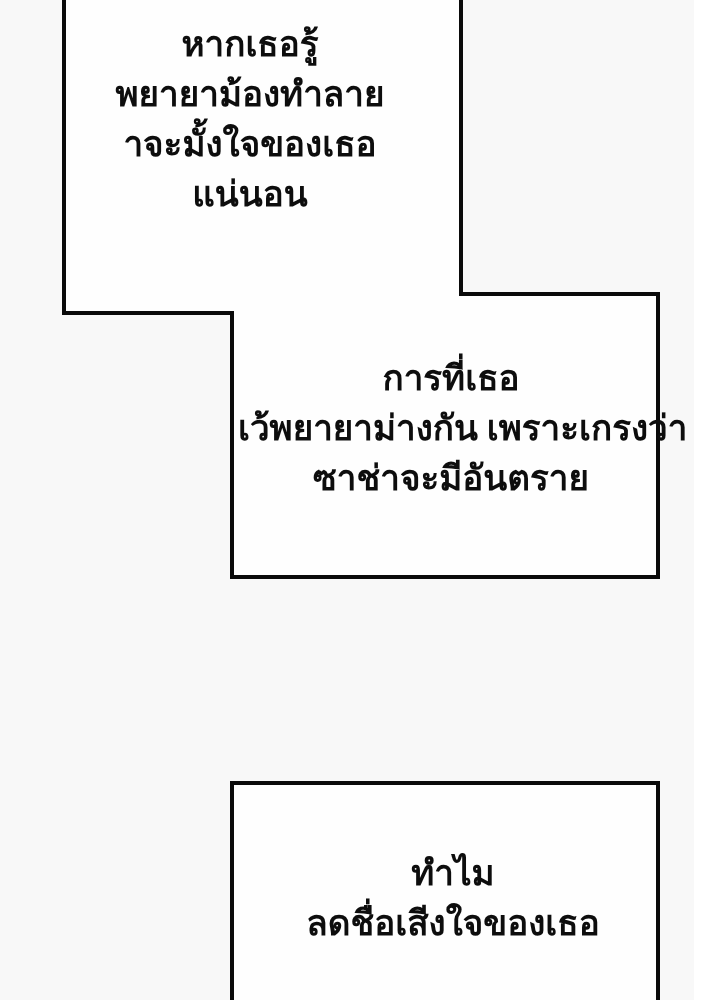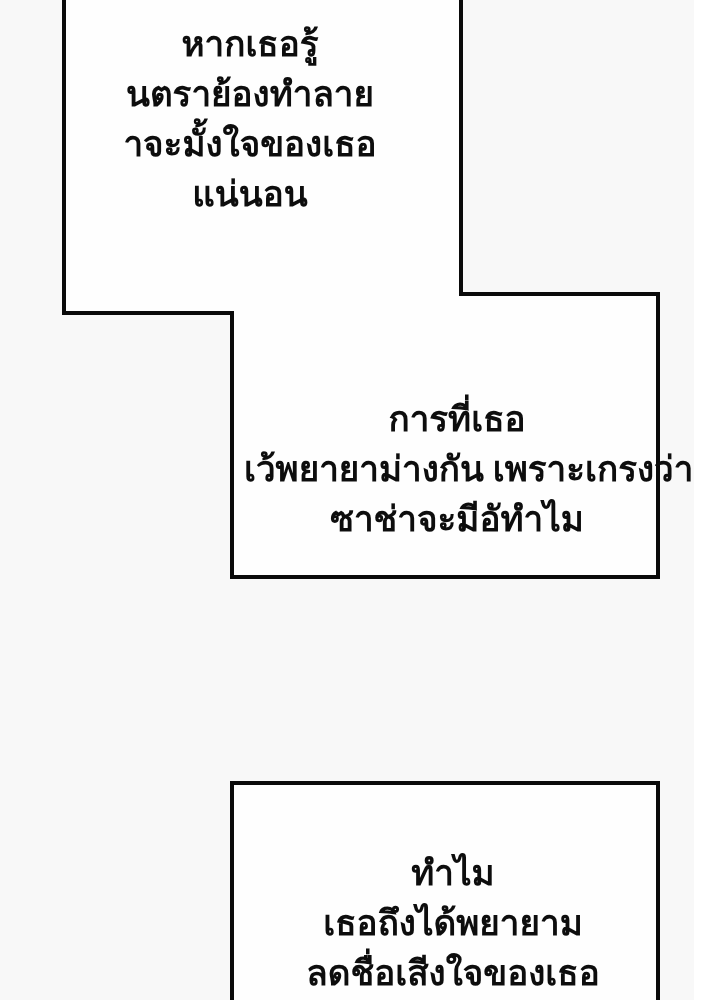--- a/index.html
+++ b/index.html
@@ -36,47 +36,46 @@
     font-weight: bold;
     font-size: 35px;
     line-height: 50px;
     letter-spacing: 0px;
     white-space: nowrap;
   }
   .dialogue .line {
     display: block;
   }
   .dialogue-1 { left: 40px;  top: 20px;  width: 420px; }
-  .dialogue-2 { left: 244px; top: 354px; width: 426px; margin-top: 41px; }
+  .dialogue-2 { left: 238px; top: 354px; width: 426px; }
   .dialogue-3 { left: 240px; top: 849px; width: 426px; }
 </style>
 </head>
 <body>
 
 <div class="page">
 
   <svg class="panel-layer" viewBox="0 0 720 1000" aria-hidden="true">
 
     <path class="panel-shape" d="M 64 -8 L 64 313 L 232 313 L 232 577 L 658 577 L 658 294 L 461 294 L 461 -8 Z"></path>
 
     <rect class="panel-shape" x="232" y="783" width="426" height="235"></rect>
   </svg>
 
   <div class="dialogue dialogue-1">
     <span class="line">หากเธอรู้</span>
-    <span class="line">นตราย้องทำลาย</span>
+    <span class="line">พยายาม้องทำลาย</span>
     <span class="line">าจะมั้งใจของเธอ</span>
     <span class="line">แน่นอน</span>
   </div>
 
   <div class="dialogue dialogue-2">
     <span class="line">การที่เธอ</span>
     <span class="line">เว้พยายาม่างกัน เพราะเกรงว่า</span>
-    <span class="line">ซาช่าจะมีอัทำไม</span>
+    <span class="line">ซาช่าจะมีอันตราย</span>
   </div>
 
   <div class="dialogue dialogue-3">
     <span class="line">ทำไม</span>
-    <span class="line">เธอถึงได้พยายาม</span>
     <span class="line">ลดชื่อเสีงใจของเธอ</span>
   </div>
 
 </div>
 
 </body></html>

